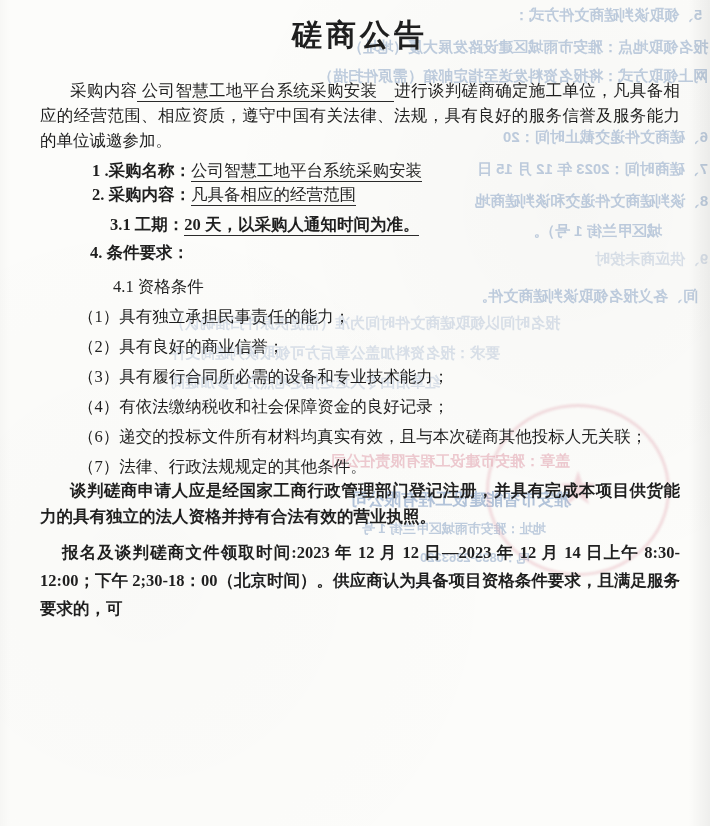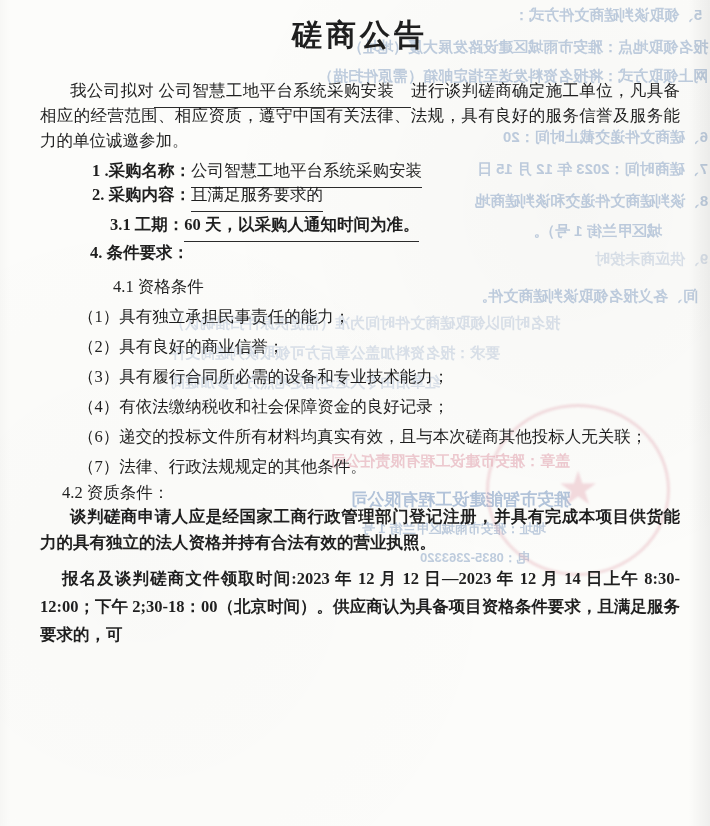--- a/index.html
+++ b/index.html
@@ -39,21 +39,21 @@
     position:absolute;left:50%;top:50%;transform:translate(-50%,-54%);
     font-size:46px;color:rgba(228,169,180,0.42);line-height:1;
     font-family:"DejaVu Sans",sans-serif;
   }
   
   .doc{position:absolute;inset:0;z-index:1;box-sizing:border-box;
        padding:12px 30px 0 40px;font-size:16.5px;}
   h1.title{font-size:30px;font-weight:700;text-align:center;letter-spacing:4px;
            margin:2px 0 0;line-height:42px;}
   .intro{margin:22px 0 0;line-height:25px;text-align:justify;text-indent:30px;}
-  .u{border-bottom:1px solid #2b2b2b;padding-bottom:7px;}
+  .u{border-bottom:1px solid #2b2b2b;padding-bottom:1px;}
   .sp{white-space:pre;}
   .b{font-weight:700;}
   .row{line-height:23px;}
   .row-n1{margin:6px 0 0 52px;}
   .row-n2{margin:1px 0 0 52px;}
   .row-n3{margin:2px 0 0 50px;}
   .row-31{margin:7px 0 0 70px;}
   .row-32{margin:4px 0 0 70px;}
   .row-4{margin:5px 0 0 50px;}
   .row-41{margin:11px 0 0 73px;}
@@ -87,42 +87,41 @@
     <div class="bleed small" style="left:420px;top:549px;">电：0835-2363320</div>
     <div class="stamp">
       <span class="star">★</span>
     </div>
   </div>
 
   <div class="doc">
 
     <h1 class="title">磋商公告</h1>
 
-    <p class="intro"><span>我公司拟对</span><span class="u sp"> 公司智慧工地平台系统采购安装　</span><span>进行谈判磋商确定施工单位，凡具备相应的经营范围、相应资质，遵守中国有关法律、法规，具有良好的服务信誉及服务能力的单位诚邀参加。</span></p>
+    <p class="intro"><span>采购内容</span><span class="u sp"> 公司智慧工地平台系统采购安装　</span><span>进行谈判磋商确定施工单位，凡具备相应的经营范围、相应资质，遵守中国有关法律、法规，具有良好的服务信誉及服务能力的单位诚邀参加。</span></p>
 
     <div class="row row-n1"><span class="b">1 .采购名称：</span><span class="u">公司智慧工地平台系统采购安装</span></div>
 
-    <div class="row row-n2"><span class="b">2. 采购内容：</span><span class="u">且满足服务要求的</span></div>
+    <div class="row row-n2"><span class="b">2. 采购内容：</span><span class="u">凡具备相应的经营范围</span></div>
 
 
-    <div class="row row-31"><span class="b">3.1 工期：</span><span class="u b">60 天，以采购人通知时间为准。</span></div>
+    <div class="row row-31"><span class="b">3.1 工期：</span><span class="u b">20 天，以采购人通知时间为准。</span></div>
 
 
     <div class="row row-4 b">4. 条件要求：</div>
 
     <div class="row row-41">4.1 资格条件</div>
 
     <div class="cond">（1）具有独立承担民事责任的能力；</div>
     <div class="cond">（2）具有良好的商业信誉；</div>
     <div class="cond">（3）具有履行合同所必需的设备和专业技术能力；</div>
     <div class="cond">（4）有依法缴纳税收和社会保障资金的良好记录；</div>
     <div class="cond">（6）递交的投标文件所有材料均真实有效，且与本次磋商其他投标人无关联；</div>
     <div class="cond">（7）法律、行政法规规定的其他条件。</div>
 
-    <div class="row row-42h">4.2 资质条件：</div>
 
     <p class="para42">谈判磋商申请人应是经国家工商行政管理部门登记注册，并具有完成本项目供货能力的具有独立的法人资格并持有合法有效的营业执照。</p>
 
 
     <p class="closing">报名及谈判磋商文件领取时间:2023 年 12 月 12 日—2023 年 12 月 14 日上午 8:30-12:00；下午 2;30-18：00（北京时间）。供应商认为具备项目资格条件要求，且满足服务要求的，可</p>
 
   </div>
 </div>
 
 </body></html>

